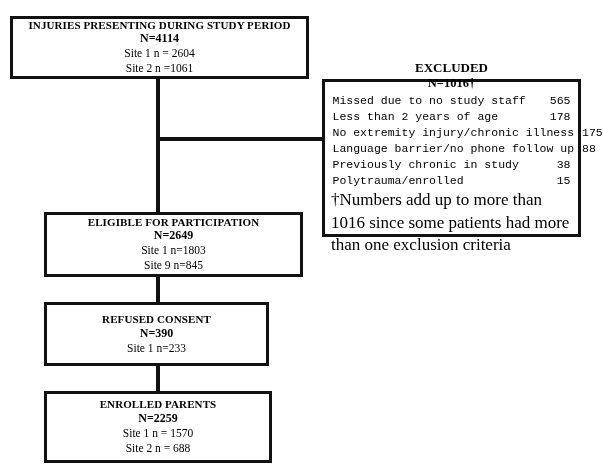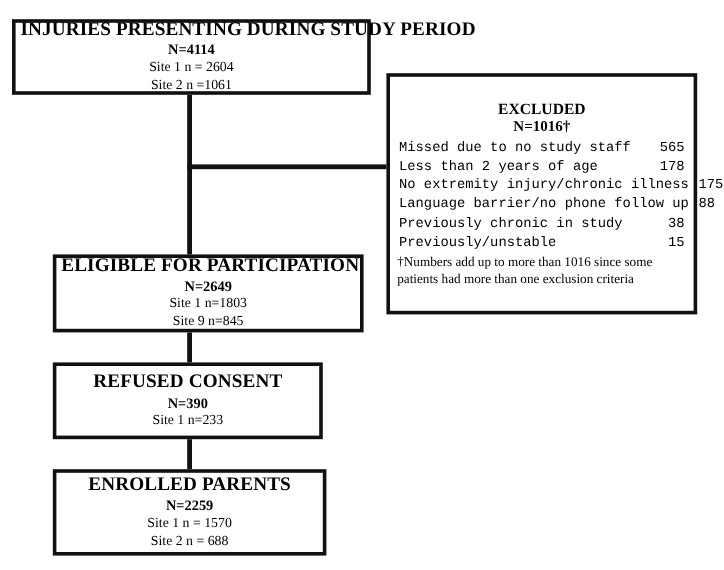--- a/index.html
+++ b/index.html
@@ -29,21 +29,21 @@
     position: absolute;
     left: 0;
     right: 0;
     top: 50%;
     transform: translateY(-50%);
     padding: 0 4px;
   }
 
   .title {
     font-weight: bold;
-    font-size: 16px;
+    font-size: 11px;
     letter-spacing: 0.1px;
     line-height: 1.18;
     white-space: nowrap;
   }
   .ntotal {
     font-weight: bold;
     font-size: 12px;
     line-height: 1.25;
   }
   .siteline {
@@ -74,21 +74,21 @@
     justify-content: space-between;
     align-items: baseline;
     font-size: 11.5px;
     line-height: 1.38;
     text-align: left;
     font-family: Liberation Mono, monospace;
   }
   .exc-row .lbl { white-space: nowrap; }
   .exc-row .val { white-space: nowrap; padding-left: 8px; }
   .exc-note {
-    font-size: 11px;
+    font-size: 17px;
     line-height: 1.32;
     text-align: left;
     width: 245px;
     margin: 1px auto 0 auto;
   }
 
   
   .line {
     position: absolute;
     background: #111111;
@@ -110,21 +110,21 @@
 
   <div class="box" style="left:10px; top:16px; width:299px; height:63px;">
     <div class="box-inner">
       <div class="title">INJURIES PRESENTING DURING STUDY PERIOD</div>
       <div class="ntotal">N=4114</div>
       <div class="siteline">Site 1 n = 2604</div>
       <div class="siteline">Site 2 n =1061</div>
     </div>
   </div>
 
-  <div class="box" style="left:322px; top:61px; width:259px; height:201px; text-align:left;">
+  <div class="box" style="left:322px; top:79px; width:259px; height:158px; text-align:left;">
     <div class="box-inner" style="padding:0 6px;">
       <div class="exc-title">EXCLUDED</div>
       <div class="exc-n">N=1016†</div>
       <div class="exc-list">
         <div class="exc-row">
           <span class="lbl">Missed due to no study staff</span>
           <span class="val">565</span>
         </div>
         <div class="exc-row">
           <span class="lbl">Less than 2 years of age</span>
@@ -136,21 +136,21 @@
         </div>
         <div class="exc-row">
           <span class="lbl">Language barrier/no phone follow up</span>
           <span class="val">88</span>
         </div>
         <div class="exc-row">
           <span class="lbl">Previously chronic in study</span>
           <span class="val">38</span>
         </div>
         <div class="exc-row">
-          <span class="lbl">Previously/unstable</span>
+          <span class="lbl">Polytrauma/enrolled</span>
           <span class="val">15</span>
         </div>
       </div>
       <div class="exc-note">†Numbers add up to more than 1016 since some patients had more than one exclusion criteria</div>
     </div>
   </div>
 
   <div class="box" style="left:44px; top:212px; width:259px; height:65px;">
     <div class="box-inner">
       <div class="title">ELIGIBLE FOR PARTICIPATION</div>

